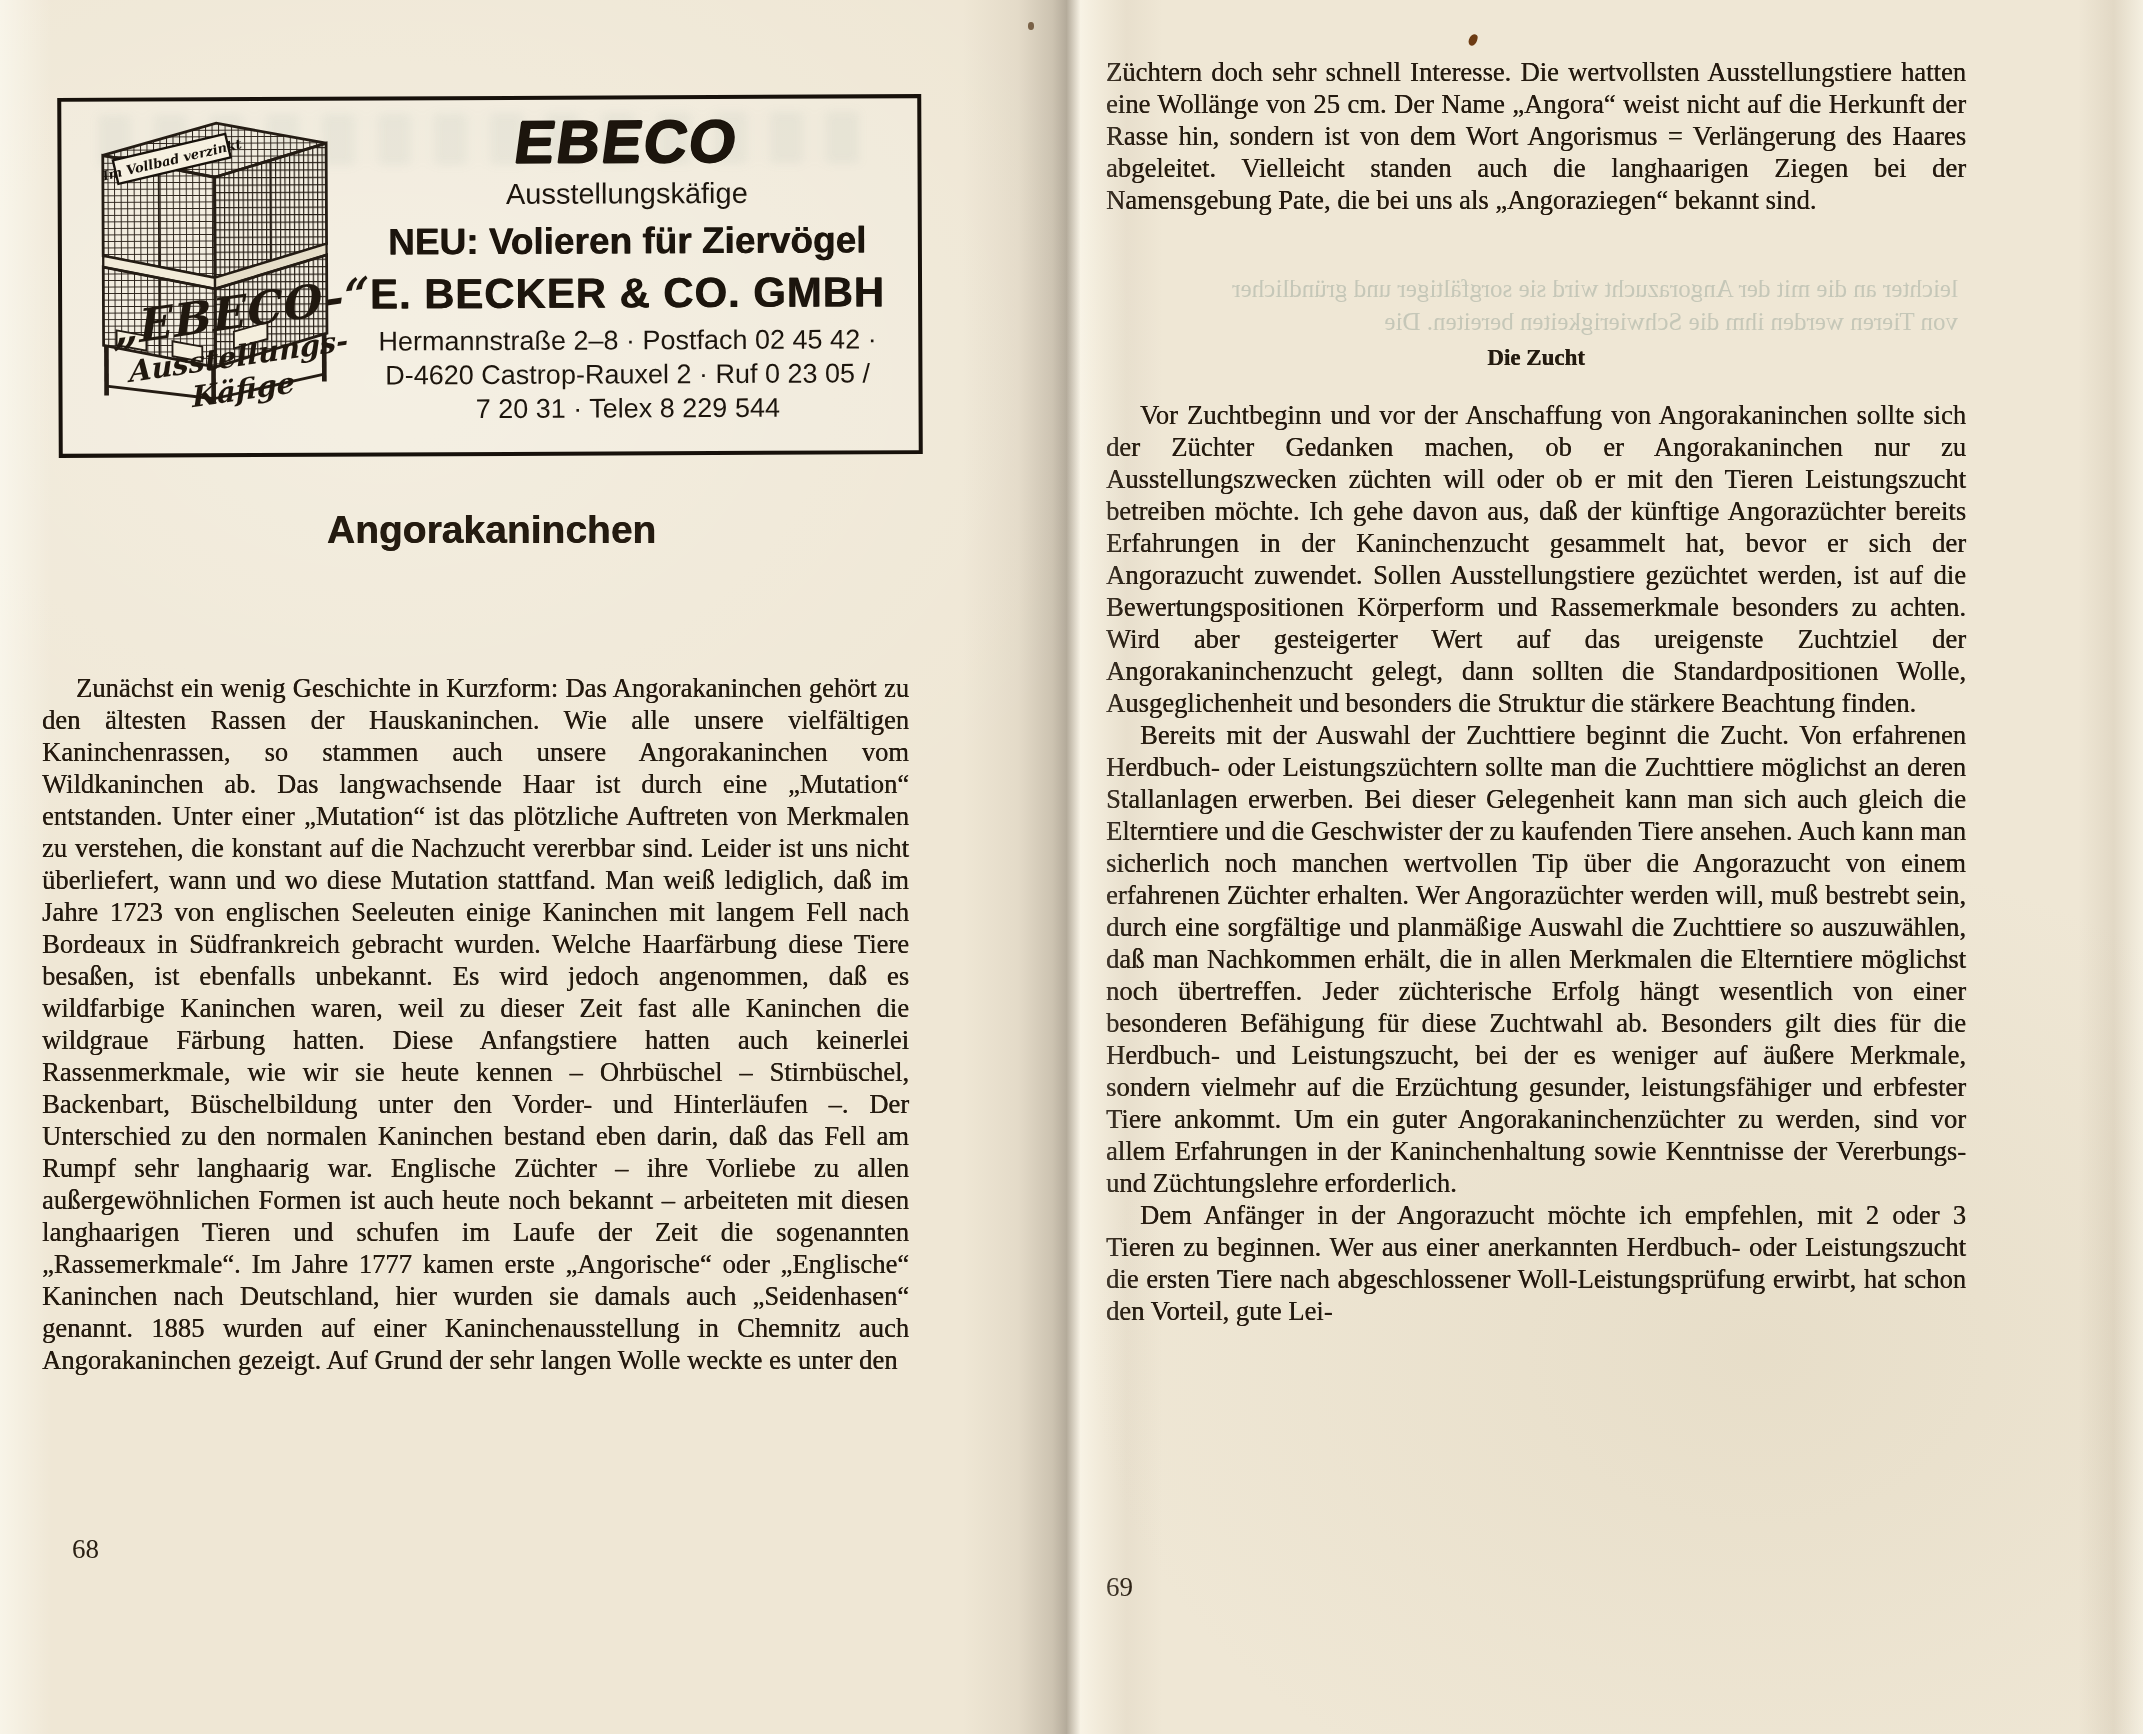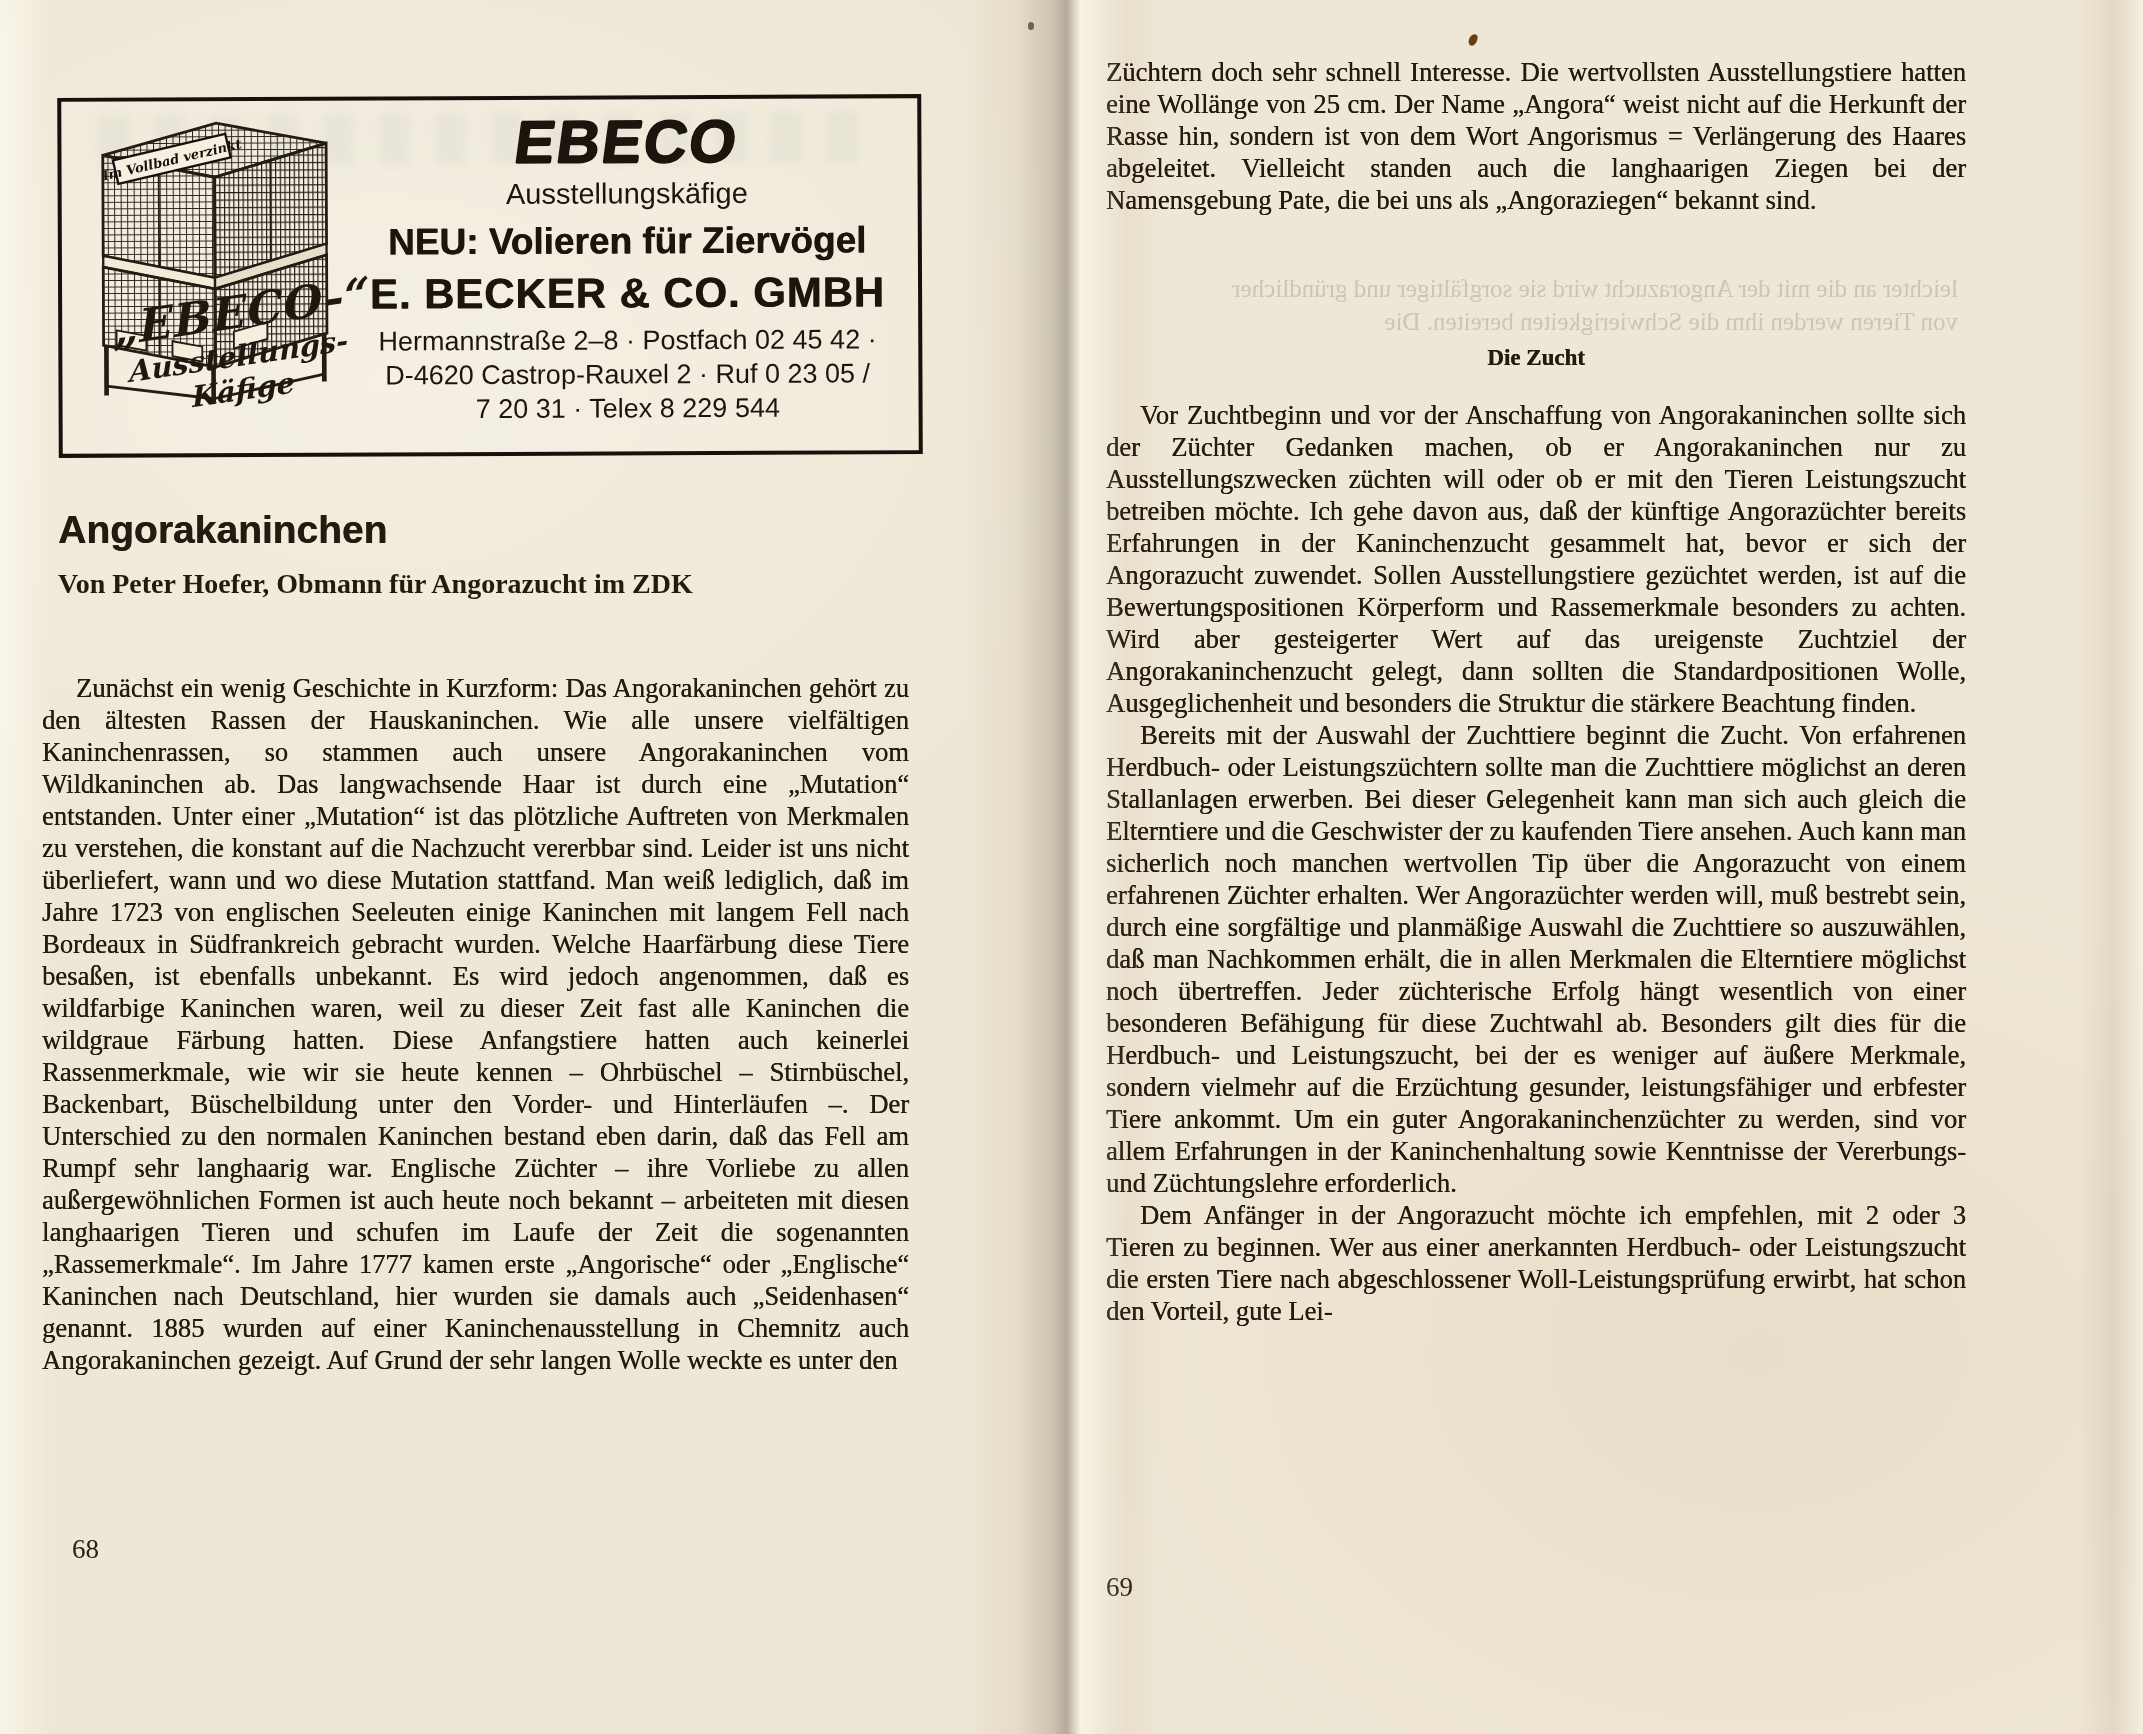--- a/index.html
+++ b/index.html
@@ -47,21 +47,21 @@
     transform:skewX(-8deg);
     text-shadow:0.9px 0 0 #1c150d,-0.9px 0 0 #1c150d,0 0.9px 0 #1c150d,0 -0.9px 0 #1c150d;}
   .ad-subtitle{font-size:29px;margin-top:1.9px;}
   .ad-new{font-size:37px;font-weight:bold;margin-top:9.3px;
     text-shadow:0.6px 0 0 #1c150d;}
   .ad-company{font-size:42px;font-weight:bold;margin-top:7.5px;letter-spacing:0.9px;
     text-shadow:0.7px 0 0 #1c150d;}
   .ad-address{font-size:27px;line-height:34px;margin-top:5.6px;}
 
   
-  .title-block{position:absolute;left:58px;top:506px;width:867px;text-align:left;}
+  .title-block{position:absolute;left:58px;top:506px;width:867px;text-align:center;}
   .title-line{font-family:"Liberation Sans", sans-serif;font-weight:bold;
     font-size:39px;line-height:47px;color:#241b10;text-shadow:0.5px 0 0 #241b10;}
   .byline{font-size:28px;font-weight:bold;margin-top:15px;color:#241b10;}
   .body-text{
     font-size:26.6px;line-height:32px;text-align:justify;
     color:#241a0f;text-shadow:0.3px 0 0 currentColor;
     hyphens:auto;-webkit-hyphens:auto;
   }
   .left-body{position:absolute;left:42px;top:664px;width:867px;margin-top:8px;}
   .indent{text-indent:34px;margin:0;}
@@ -154,21 +154,20 @@
         <div class="ad-address">
           <div>Hermannstraße 2–8 · Postfach 02 45 42 ·</div>
           <div>D-4620 Castrop-Rauxel 2 · Ruf 0 23 05 /</div>
           <div>7 20 31 · Telex 8 229 544</div>
         </div>
       </div>
     </div>
 
     <div class="title-block">
       <div class="title-line">Angorakaninchen</div>
-      <div class="byline">Von Peter Hoefer, Obmann für Angorazucht im ZDK</div>
     </div>
 
     <div class="left-body body-text">
       <p class="indent">Zunächst ein wenig Geschichte in Kurzform: Das Angorakaninchen gehört zu den ältesten Rassen der Hauskaninchen. Wie alle unsere vielfältigen Kaninchenrassen, so stammen auch unsere Angorakaninchen vom Wildkaninchen ab. Das langwachsende Haar ist durch eine „Mutation“ entstanden. Unter einer „Mutation“ ist das plötzliche Auftreten von Merkmalen zu verstehen, die konstant auf die Nachzucht vererbbar sind. Leider ist uns nicht überliefert, wann und wo diese Mutation stattfand. Man weiß lediglich, daß im Jahre 1723 von englischen Seeleuten einige Kaninchen mit langem Fell nach Bordeaux in Südfrankreich gebracht wurden. Welche Haarfärbung diese Tiere besaßen, ist ebenfalls unbekannt. Es wird jedoch angenommen, daß es wildfarbige Kaninchen waren, weil zu dieser Zeit fast alle Kaninchen die wildgraue Färbung hatten. Diese Anfangstiere hatten auch keinerlei Rassenmerkmale, wie wir sie heute kennen – Ohrbüschel – Stirnbüschel, Backenbart, Büschelbildung unter den Vorder- und Hinterläufen –. Der Unterschied zu den normalen Kaninchen bestand eben darin, daß das Fell am Rumpf sehr langhaarig war. Englische Züchter – ihre Vorliebe zu allen außergewöhnlichen Formen ist auch heute noch bekannt – arbeiteten mit diesen langhaarigen Tieren und schufen im Laufe der Zeit die sogenannten „Rassemerkmale“. Im Jahre 1777 kamen erste „Angorische“ oder „Englische“ Kaninchen nach Deutschland, hier wurden sie damals auch „Seidenhasen“ genannt. 1885 wurden auf einer Kaninchenausstellung in Chemnitz auch Angorakaninchen gezeigt. Auf Grund der sehr langen Wolle weckte es unter den</p>
     </div>
 
     <div class="pagenum pagenum-left">68</div>
   </div>
 
   <div>

